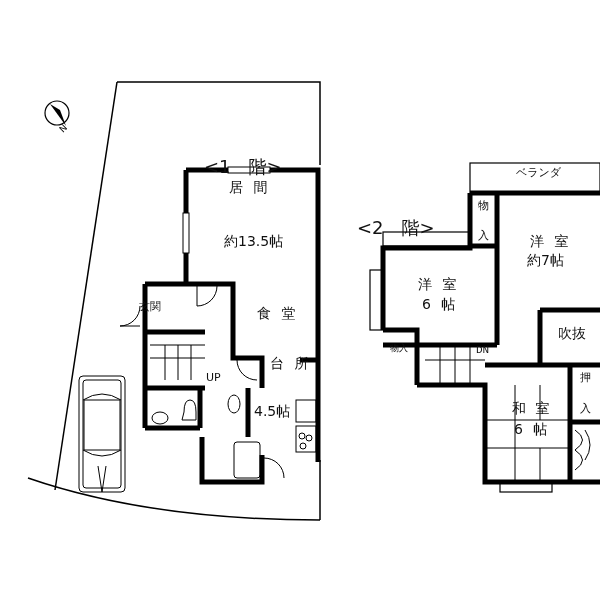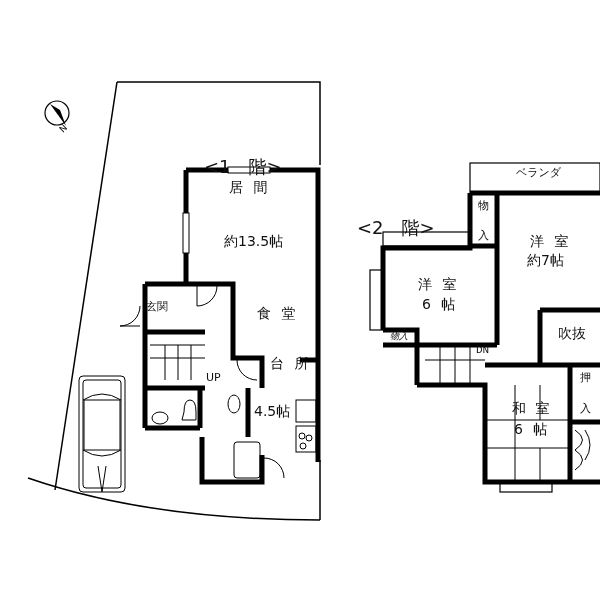--- a/index.html
+++ b/index.html
@@ -108,33 +108,33 @@
       <line x1="455" y1="345" x2="455" y2="385"></line>
       <line x1="470" y1="345" x2="470" y2="385"></line>
     <path d="M575 430 Q590 440 575 450 Q590 460 575 470"></path>
     <path d="M585 430 Q595 445 585 460"></path>
   </g>
 </svg>
 
 <div class="lbl title" style="left:204px;top:133px;">&lt;1　階&gt;</div>
 <div class="lbl room" style="left:229px;top:180px;">居 間</div>
 <div class="lbl room" style="left:224px;top:234px;letter-spacing:0">約13.5帖</div>
-<div class="lbl small" style="left:146px;top:301px;">玄関</div>
+<div class="lbl small" style="left:139px;top:301px;">玄関</div>
 <div class="lbl room" style="left:257px;top:306px;">食 堂</div>
 <div class="lbl room" style="left:270px;top:356px;">台 所</div>
 <div class="lbl room" style="left:254px;top:404px;letter-spacing:0">4.5帖</div>
 <div class="lbl small" style="left:206px;top:372px;">UP</div>
 
 <div class="lbl title" style="left:357px;top:194px;">&lt;2　階&gt;</div>
 <div class="lbl small" style="left:516px;top:167px;">ベランダ</div>
 <div class="lbl small" style="left:478px;top:200px;">物</div>
 <div class="lbl small" style="left:478px;top:230px;">入</div>
 <div class="lbl room" style="left:530px;top:234px;">洋 室</div>
 <div class="lbl room" style="left:527px;top:253px;letter-spacing:0">約7帖</div>
 <div class="lbl room" style="left:418px;top:277px;">洋 室</div>
 <div class="lbl room" style="left:422px;top:297px;">6 帖</div>
-<div class="lbl tiny" style="left:390px;top:332px;font-style:italic;">物入</div>
+<div class="lbl tiny" style="left:390px;top:344px;">物入</div>
 <div class="lbl small" style="left:476px;top:345px;font-family:Liberation Mono, monospace;">DN</div>
 <div class="lbl room" style="left:558px;top:326px;letter-spacing:0">吹抜</div>
 <div class="lbl room" style="left:512px;top:402px;font-family:Liberation Serif, serif;">和 室</div>
 <div class="lbl room" style="left:514px;top:422px;">6 帖</div>
 <div class="lbl small" style="left:580px;top:372px;">押</div>
 <div class="lbl small" style="left:580px;top:403px;">入</div>
 
 </body></html>

